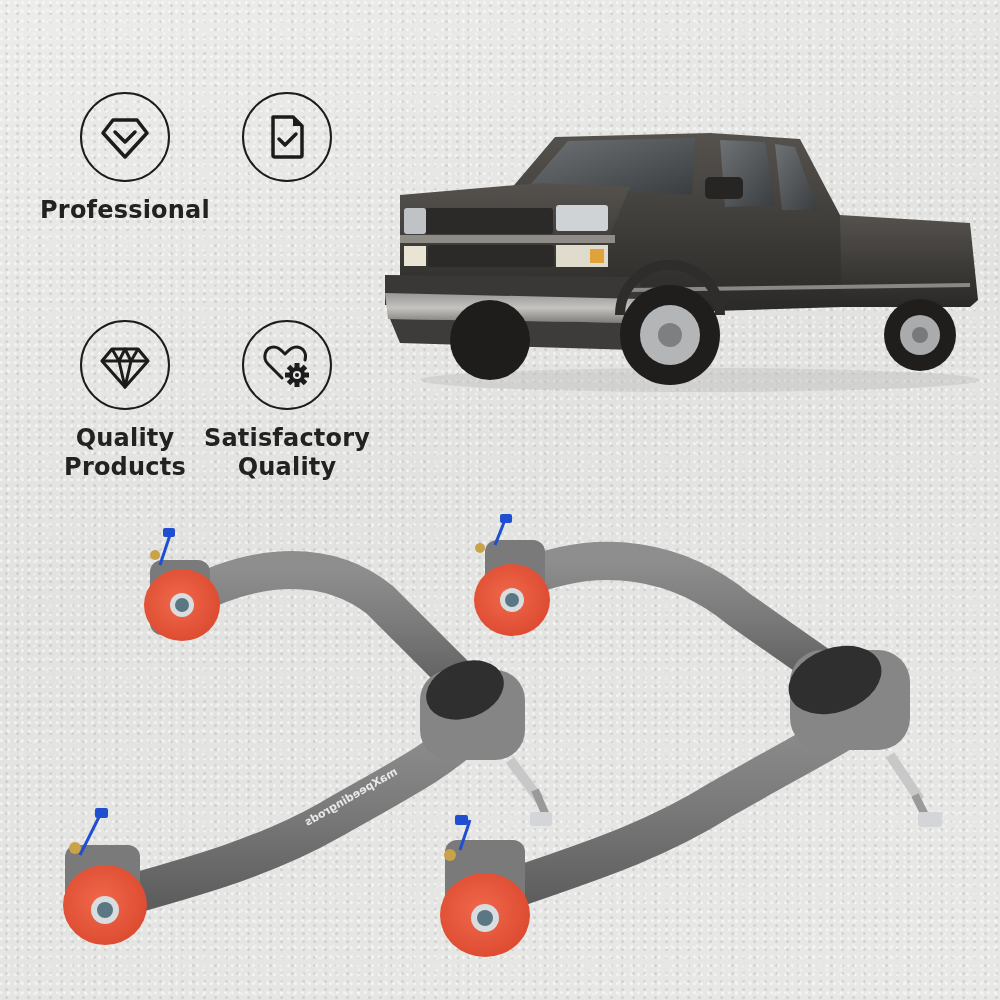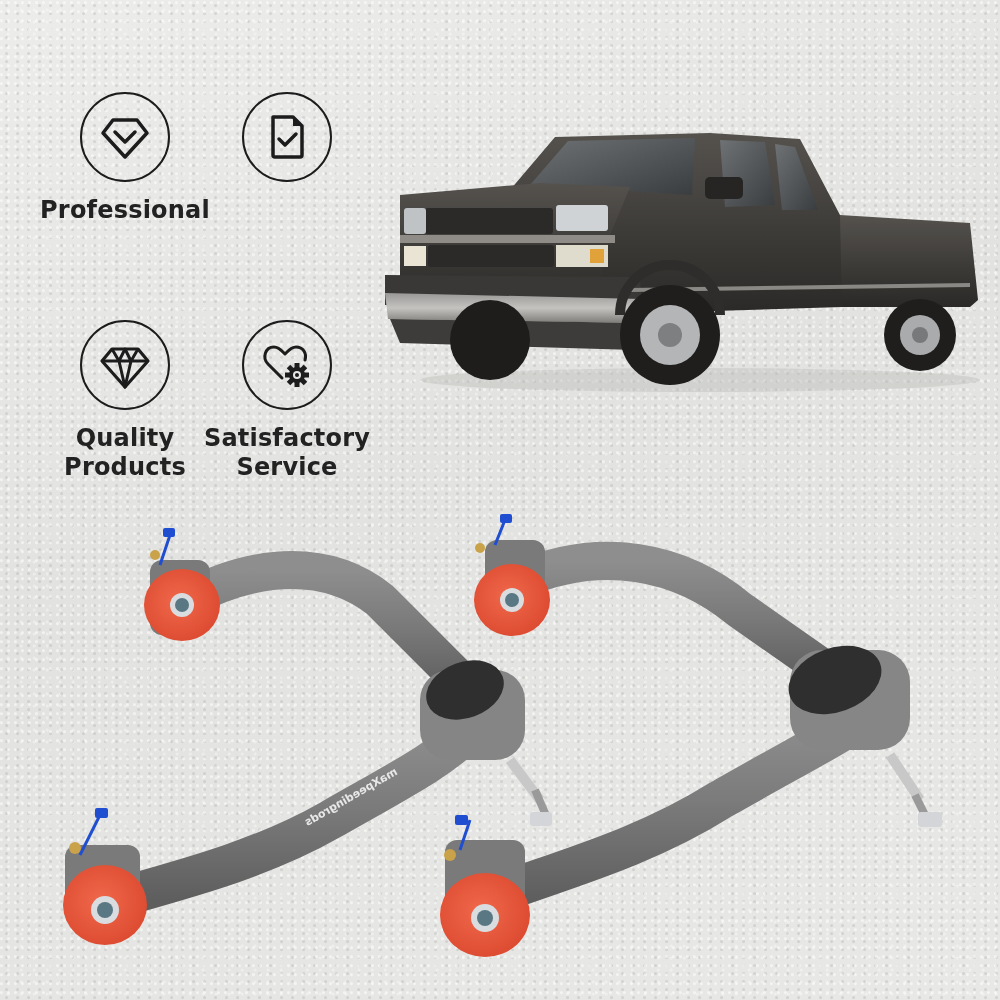--- a/index.html
+++ b/index.html
@@ -70,21 +70,21 @@
             <rect x="-2.5" y="-12" width="5" height="6" transform="rotate(135)"></rect>
             <rect x="-2.5" y="-12" width="5" height="6" transform="rotate(225)"></rect>
             <rect x="-2.5" y="-12" width="5" height="6" transform="rotate(315)"></rect>
           </g>
           <circle r="4" fill="#e6e6e4"></circle>
           <circle r="2" fill="#1c1c1c"></circle>
         </g>
       </svg>
   </div>
   <div class="label">Satisfactory
-Service</div>
+Quality</div>
 </div>
 
 <div class="scene" style="left:380px;top:125px;width:600px;height:270px;">
   <svg width="600" height="270" viewBox="0 0 600 270">
     <defs>
       <linearGradient id="body" x1="0" y1="0" x2="0" y2="1">
           <stop offset="0" stop-color="#55524e"></stop>
           <stop offset=".6" stop-color="#3b3936"></stop>
           <stop offset="1" stop-color="#2a2927"></stop>
         </linearGradient>

